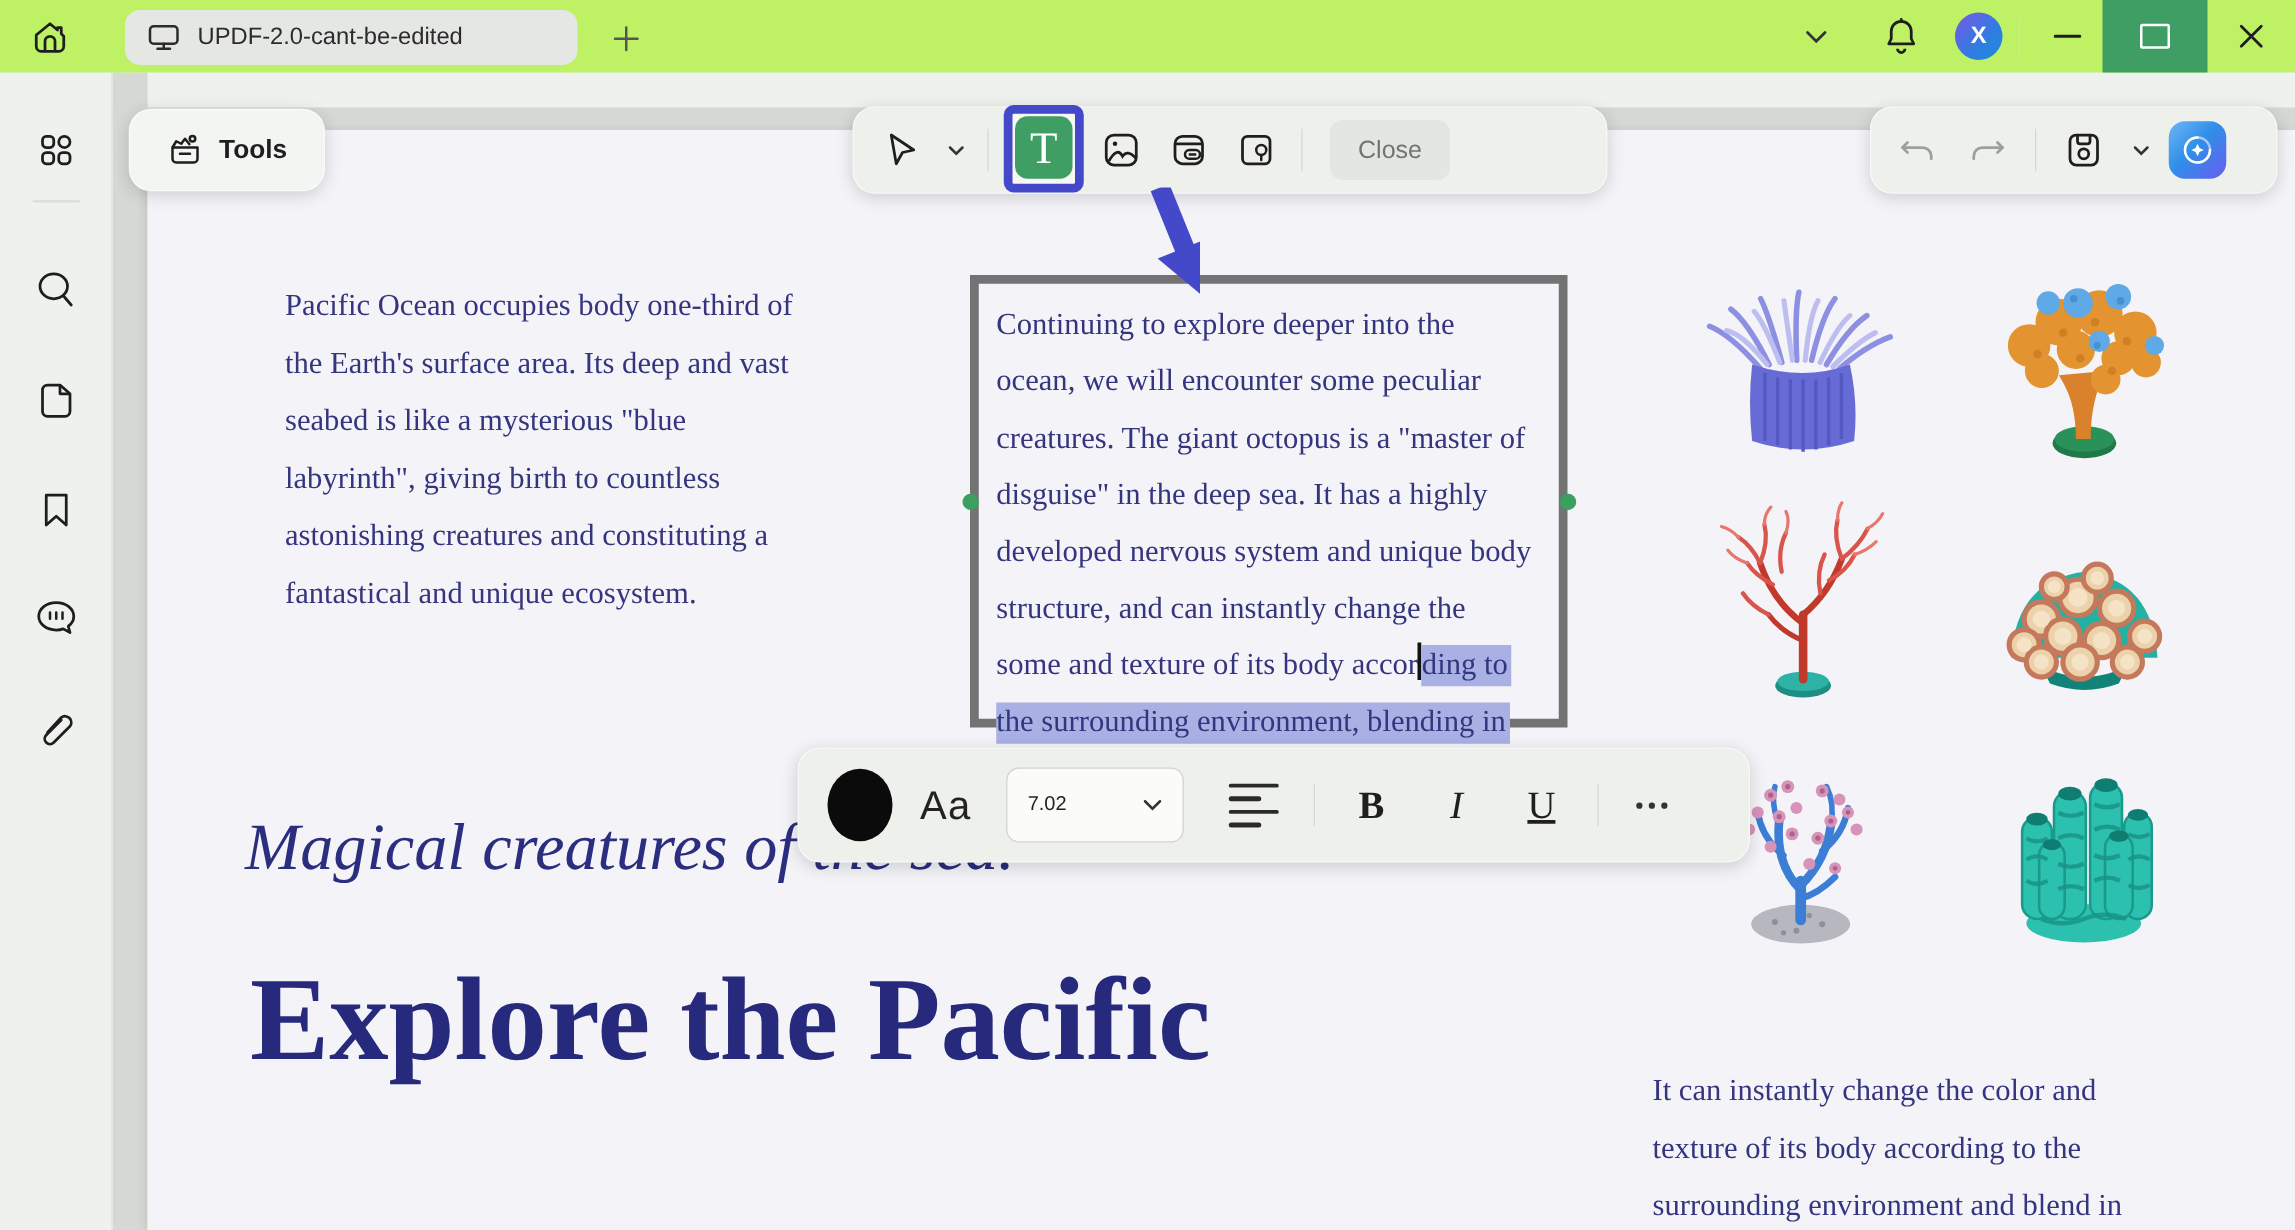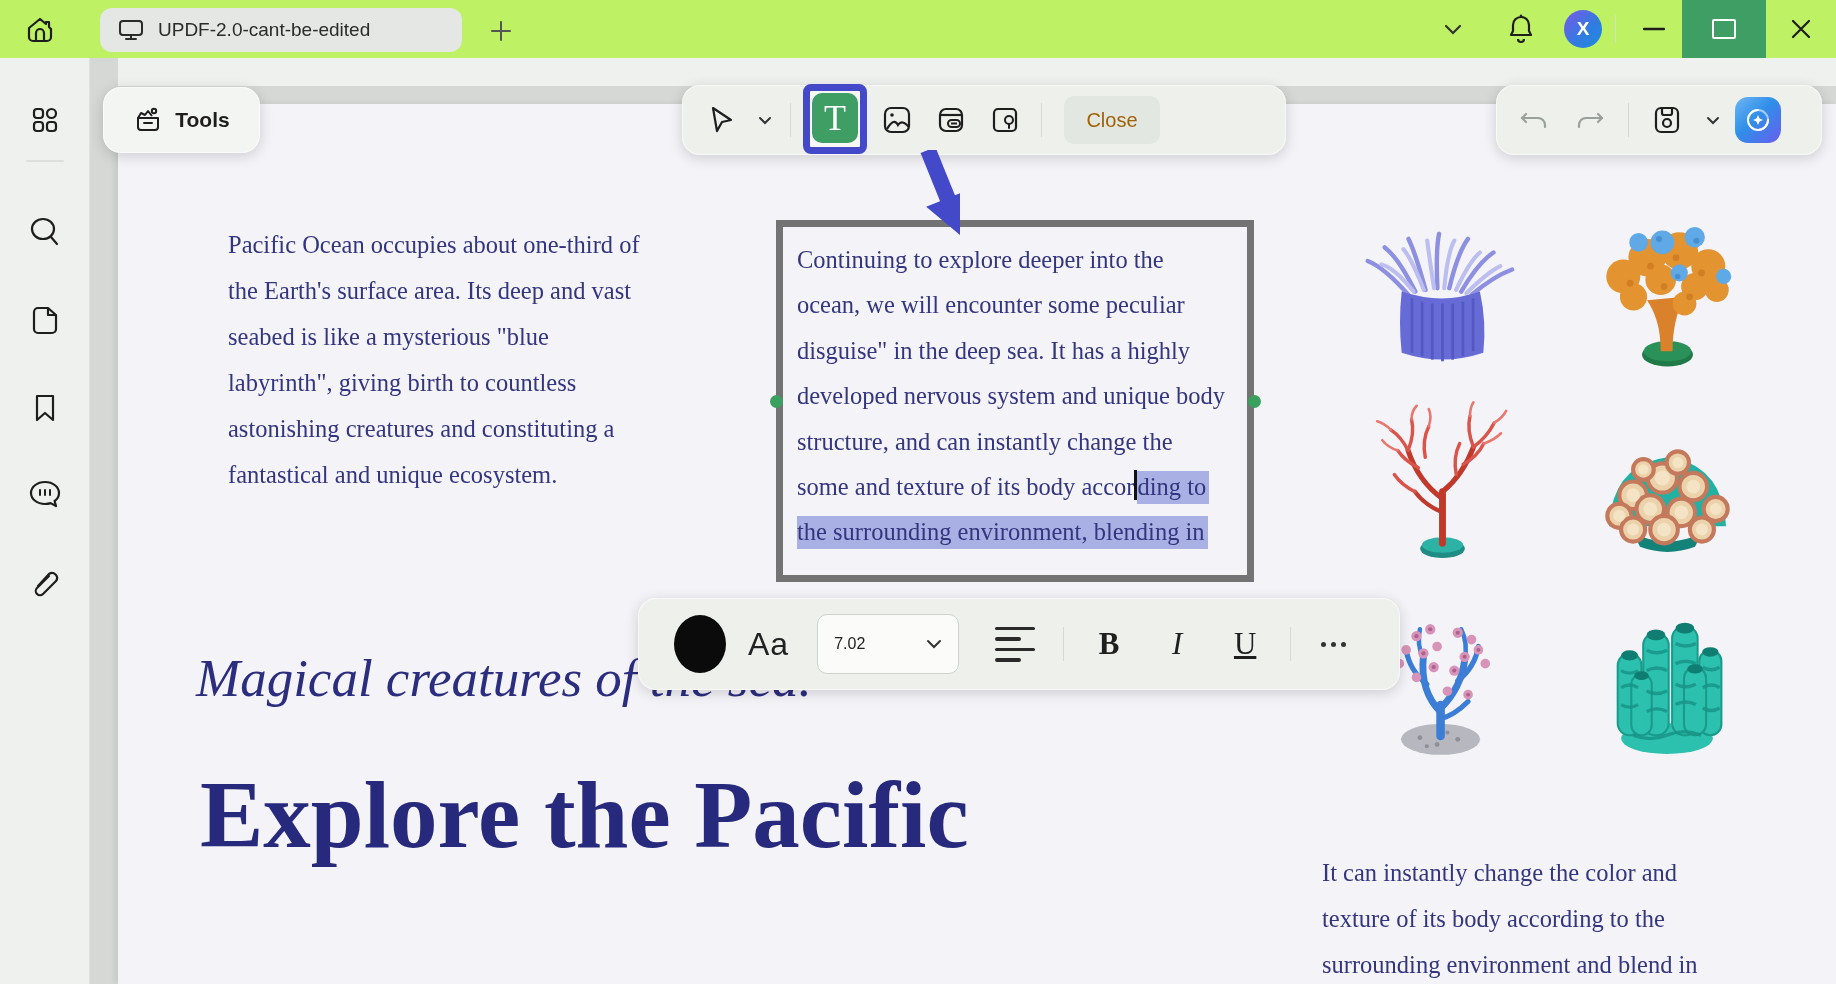--- a/index.html
+++ b/index.html
@@ -45,32 +45,32 @@
   .caret { display:inline-block; width:3px; height:30px; background:#111; vertical-align:-5px; }
 
   
   .float-bar { position:absolute; background:#eef0ec; border-radius:18px; box-shadow:0 3px 14px rgba(0,0,0,.16), 0 0 0 1px rgba(255,255,255,.6) inset; z-index:10; display:flex; align-items:center; }
   .tools-btn { left:103px; top:87px; width:157px; height:66px; justify-content:center; gap:12px; background:#f3f5f2; }
   .tools-btn .lbl { font-size:21px; font-weight:bold; color:#1e1e1e; }
   .main-toolbar { left:682px; top:85px; width:604px; height:70px; padding:0 16px; gap:6px; }
   .right-toolbar { left:1496px; top:85px; width:326px; height:70px; padding:0 14px; gap:8px; }
   .bar-ico { width:48px; height:48px; display:flex; align-items:center; justify-content:center; border-radius:10px; }
   .bar-div { width:1px; height:34px; background:#d5d8d4; margin:0 6px; }
-  .close-btn { width:96px; height:48px; background:#e3e7e1; border-radius:10px; display:flex; align-items:center; justify-content:center; font-size:20px; color:#a16207; margin-left:10px; }
+  .close-btn { width:96px; height:48px; background:#e3e7e1; border-radius:10px; display:flex; align-items:center; justify-content:center; font-size:20px; color:#737373; margin-left:10px; }
   .ttool-wrap { position:relative; width:64px; height:70px; }
   .ttool-blue { position:absolute; left:0; top:-1px; width:64px; height:70px; border:7px solid #4349c9; border-radius:8px; background:#f7f7f5; z-index:11; }
   .ttool-green { position:absolute; left:9px; top:8px; width:46px; height:50px; background:#3f9e63; border-radius:10px; display:flex; align-items:center; justify-content:center; z-index:12; }
   .ttool-green span { font-family:"Liberation Serif",serif; font-size:36px; color:#fff; }
   .ai-btn { width:46px; height:46px; border-radius:13px; background:linear-gradient(135deg,#6fb6f5 0%,#2f8fe8 45%,#6a5cf0 100%); display:flex; align-items:center; justify-content:center; }
 
   
   .annot-arrow { position:absolute; left:800px; top:150px; z-index:13; }
 
   
-  .format-bar { left:638px; top:598px; width:762px; height:92px; padding:0 36px; gap:10px; z-index:9; }
+  .format-bar { left:638px; top:598px; width:762px; height:92px; padding:0 24px; gap:10px; z-index:9; }
   .swatch { width:52px; height:58px; border-radius:50%; background:#0b0b0b; margin-right:12px; }
   .aa { font-size:32px; color:#222; margin-right:18px; letter-spacing:1px; }
   .size-box { width:142px; height:60px; background:#fbfcfa; border:1px solid #cfd3ce; border-radius:10px; display:flex; align-items:center; justify-content:space-between; padding:0 16px; margin-right:18px; }
   .size-box .val { font-size:16px; color:#222; }
   .align-ico { width:44px; height:44px; display:flex; flex-direction:column; justify-content:center; gap:7px; margin:0 8px; }
   .align-ico i { display:block; height:3.5px; background:#2a2a2a; border-radius:2px; }
   .fmt-letter { width:58px; height:48px; display:flex; align-items:center; justify-content:center; font-family:"Liberation Serif",serif; font-size:31px; color:#1f1f1f; }
   .dots { display:flex; gap:5px; margin-left:14px; }
   .dots i { width:5px; height:5px; border-radius:50%; background:#333; }
 
@@ -80,40 +80,41 @@
 </head>
 <body>
 
 <div id="app">
 
   <div class="doc-gray-left"></div>
   <div class="doc-gray-band"></div>
   <div class="page"></div>
 
   <div class="para serif" style="left:228px; top:222px; z-index:3;">
-    <div class="ln">Pacific Ocean occupies about one-third of</div>
+    <div class="ln">Pacific Ocean occupies body one-third of</div>
     <div class="ln">the Earth's surface area. Its deep and vast</div>
     <div class="ln">seabed is like a mysterious "blue</div>
     <div class="ln">labyrinth", giving birth to countless</div>
     <div class="ln">astonishing creatures and constituting a</div>
     <div class="ln">fantastical and unique ecosystem.</div>
   </div>
 
   <div class="h-italic">Magical creatures of the sea.</div>
   <div class="h-main">Explore the Pacific</div>
 
   <div class="para serif" style="left:1322px; top:850px;">
     <div class="ln">It can instantly change the color and</div>
     <div class="ln">texture of its body according to the</div>
     <div class="ln">surrounding environment and blend in</div>
   </div>
 
   <div class="textbox serif">
     <div class="ln">Continuing to explore deeper into the</div>
     <div class="ln">ocean, we will encounter some peculiar</div>
+    <div class="ln">creatures. The giant octopus is a "master of</div>
     <div class="ln">disguise" in the deep sea. It has a highly</div>
     <div class="ln">developed nervous system and unique body</div>
     <div class="ln">structure, and can instantly change the</div>
     <div class="ln"><span>some and texture of its body accor</span><span class="caret"></span><span class="sel">ding to</span></div>
     <div class="ln"><span class="sel">the surrounding environment, blending in</span></div>
   </div>
   <div class="handle" style="left:770px; top:395px;"></div>
   <div class="handle" style="left:1248px; top:395px;"></div>
 
   <div class="creature" style="left:1355px; top:210px;">

